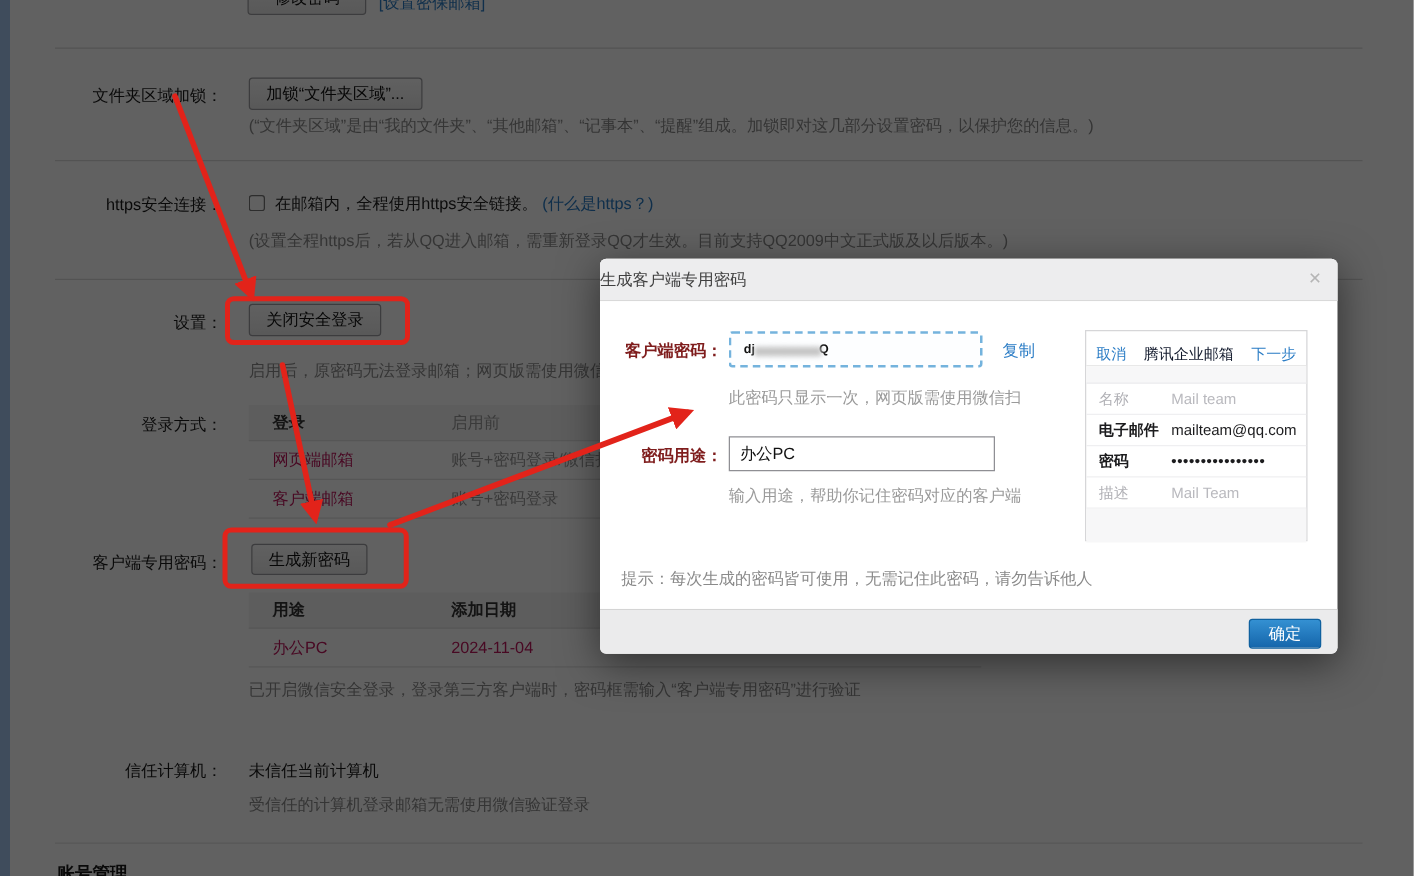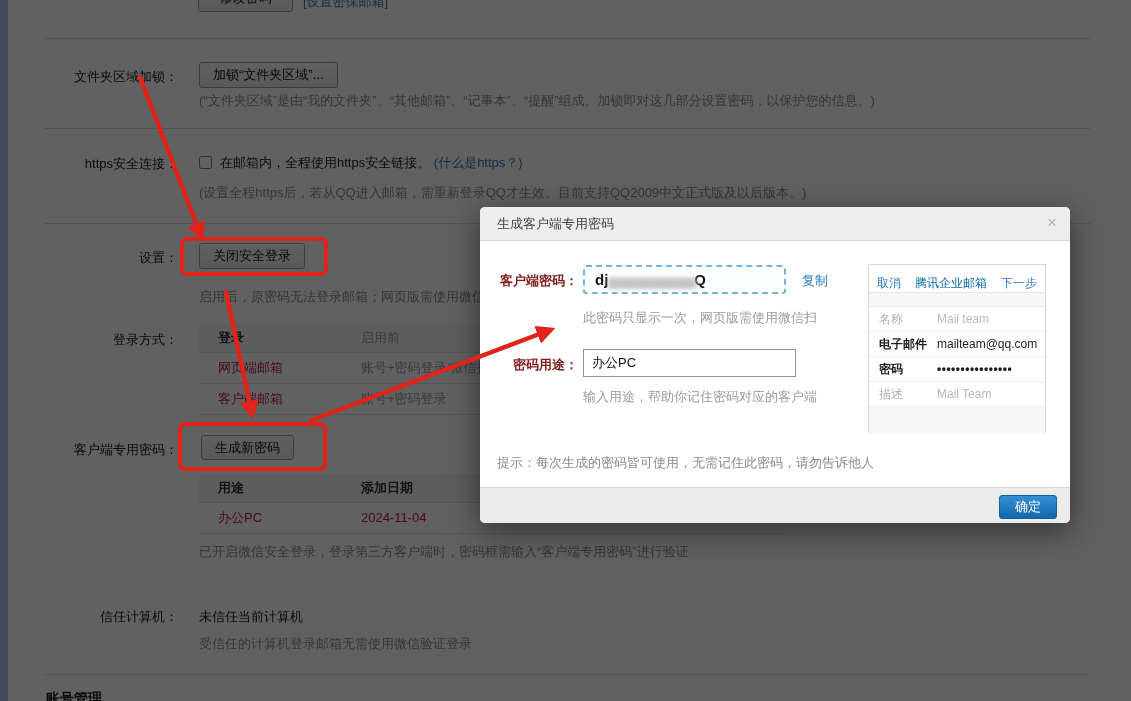--- a/index.html
+++ b/index.html
@@ -22,42 +22,42 @@
   .td.c2{flex:1;}
   .dark{color:#be185d;} .gray{color:#999;} .boldc{font-weight:bold;color:#333;}
   .cb{position:absolute;width:13px;height:13px;border:1px solid #8a8a8a;background:#fff;margin:0;}
   .sectitle{position:absolute;font-weight:bold;font-size:14px;color:#1a1a1a;}
   
   .backdrop{position:absolute;inset:0;background:rgba(0,0,0,0.62);z-index:10;}
   
   .modal{position:absolute;left:480px;top:207px;width:590px;height:316px;background:#fff;
          border-radius:5px;box-shadow:0 8px 32px rgba(0,0,0,.5);z-index:20;}
   .mtitle{height:33px;background:#ededee;border-bottom:1px solid #d9d9d9;border-radius:5px 5px 0 0;
-          line-height:33px;padding-left:17px;color:#3f3f3f;}
+          line-height:33px;color:#3f3f3f;}
   .mclose{position:absolute;right:13px;top:0;line-height:32px;font-size:17px;color:#b5b5b5;cursor:pointer;}
   .mlbl{position:absolute;left:8px;width:90px;text-align:right;font-weight:bold;color:#7f1d1d;}
   .pwfield{position:absolute;left:103px;top:58px;width:203px;height:29px;box-sizing:border-box;
            border:2px dashed #74b3dd;border-radius:3px;background:#fdfeff;line-height:25px;
-           padding-left:10px;font-weight:bold;font-size:15px;color:#111;white-space:nowrap;}
+           padding-left:10px;font-weight:bold;font-size:10px;color:#111;white-space:nowrap;}
   .blurred{color:#c4c4c4;filter:blur(2px);letter-spacing:-2px;}
   .mhint{position:absolute;color:#9a9a9a;}
   .minput{position:absolute;left:103px;top:142px;width:213px;height:28px;box-sizing:border-box;
           border:1px solid #8f8f94;background:#fff;font-size:13px;padding-left:8px;
           font-family:inherit;color:#111;}
   .mfooter{position:absolute;left:0;bottom:0;width:100%;height:36px;background:#ebebec;
            border-top:1px solid #d4d4d4;border-radius:0 0 5px 5px;box-sizing:border-box;}
   .okbtn{position:absolute;right:13px;top:7px;width:56px;height:22px;line-height:21px;text-align:center;
          color:#fff;background:linear-gradient(var(--okTop),var(--okBottom));border:1px solid #10619f;
          border-radius:3px;cursor:pointer;}
   
   .panel{position:absolute;left:388px;top:57px;width:178px;height:169px;background:#fff;
          border:1px solid #d6d6d8;box-sizing:border-box;font-size:12px;}
   .phead{display:flex;justify-content:space-between;align-items:flex-end;height:27px;
          padding:0 8px;border-bottom:1px solid #e8e8e8;}
-  .ptitle{color:#0369a1;}
+  .ptitle{color:#0f172a;}
   .pgap{height:13px;background:#f7f7f8;border-bottom:1px solid #ececee;}
   .prow{display:flex;align-items:center;height:24px;padding-left:10px;border-bottom:1px solid #efeff1;}
   .prow .pl{width:58px;flex:none;}
   .plab-muted{color:#b0b0b5;} .pval-muted{color:#b9b9be;}
   .plab-dark{color:#1c1c1e;font-weight:bold;} .pval-dark{color:#1c1c1e;}
   .pdots{letter-spacing:.5px;font-weight:bold;}
   .pbottom{height:27px;background:#f7f7f8;}
   
   .anno{position:absolute;left:0;top:0;z-index:50;pointer-events:none;}
   .anno line{stroke:var(--red);stroke-width:4.5;stroke-linecap:round;}

